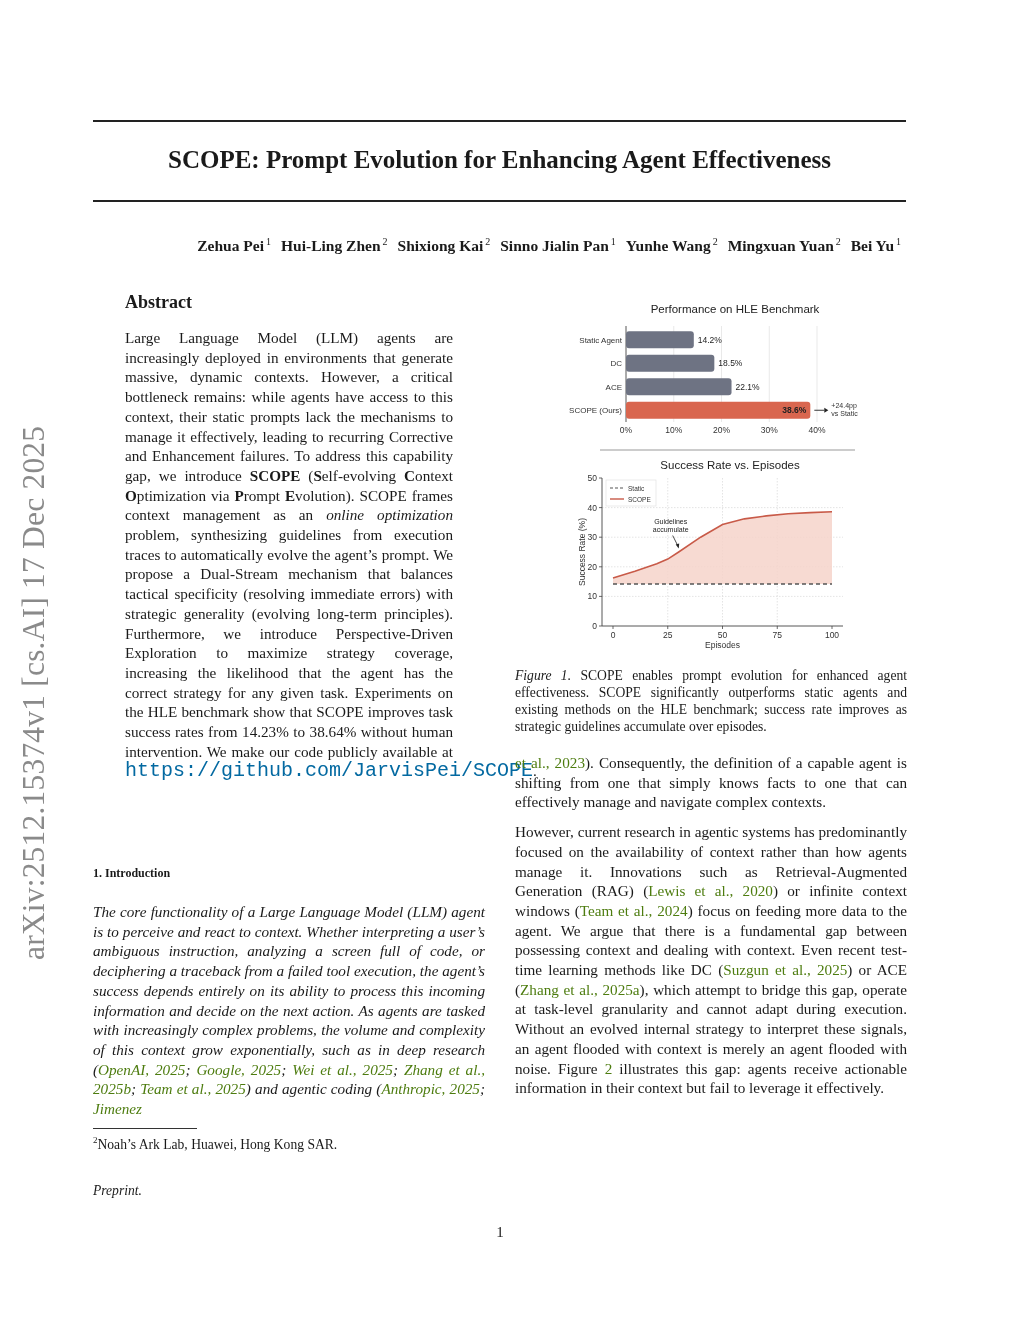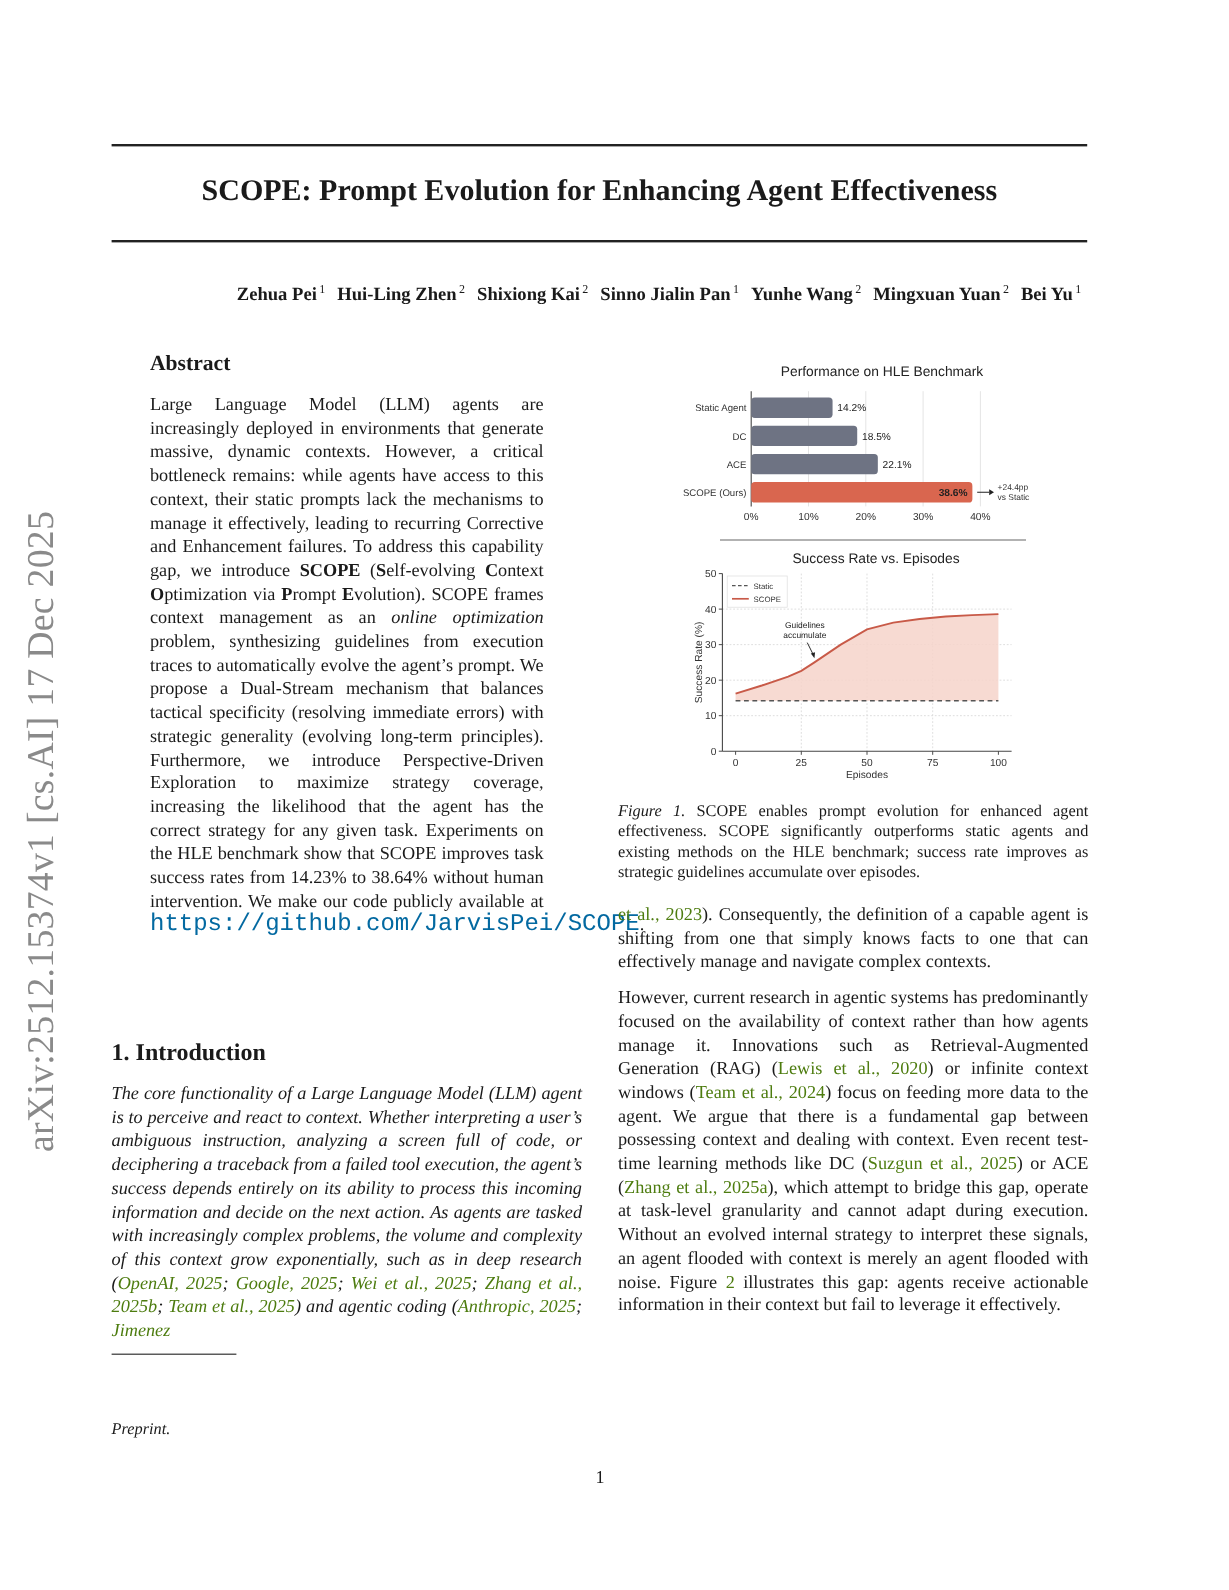--- a/index.html
+++ b/index.html
@@ -10,21 +10,21 @@
   #title { left: 93px; width: 813px; top: 146px; text-align: center; font-weight: bold; font-size: 25px; }
   #authors { left: 93px; width: 813px; top: 236px; text-align: right; font-weight: bold; font-size: 15.5px; white-space: nowrap; }
   #authors .au { margin: 0 5px; }
   #authors sup { font-weight: normal; font-size: 10px; margin-left: 2px; }
   #arxiv { left: 16px; top: 960px; transform: rotate(-90deg); transform-origin: left top; font-size: 31.5px; color: #8a8a8a; white-space: nowrap; letter-spacing: 0.2px; }
   .para { font-size: 15.2px; line-height: 19.7px; text-align: justify; }
   #abs-head { left: 125px; width: 328px; top: 292px; font-weight: bold; font-size: 18px; }
   #abstract { left: 125px; width: 328px; top: 328px; }
   .tt { font-family: Liberation Mono, monospace; color: #0369a1; font-size: 20px; }
   .cite { color: #4d7c0f; }
-  #intro-head { left: 93px; top: 866px; font-weight: bold; font-size: 20px; }
+  #intro-head { left: 93px; top: 866px; font-weight: bold; font-size: 12px; }
   #intro { left: 93px; width: 392px; top: 902px; font-style: italic; }
   #fn-rule { left: 93px; top: 1128px; width: 104px; height: 1px; background: #333; }
   #footnotes { left: 93px; width: 392px; top: 1132px; font-size: 13.6px; line-height: 17px; }
   #footnotes sup { font-size: 9px; }
   #preprint { left: 93px; top: 1183px; font-size: 13.6px; font-style: italic; }
   #right-col { left: 515px; width: 392px; top: 753px; }
   #right-col p { margin: 0 0 10px 0; }
   #caption { left: 515px; width: 392px; top: 667px; font-size: 13.6px; line-height: 17px; text-align: justify; }
   #page-num { left: 0; width: 1000px; top: 1224px; text-align: center; font-size: 15px; }
   #fig { left: 560px; top: 298px; width: 310px; height: 358px; }
@@ -48,20 +48,21 @@
   (<span id="expansion"><b>S</b>elf-evolving <b>C</b>ontext <b>O</b>ptimization via <b>P</b>rompt <b>E</b>volution</span><span>). SCOPE frames context management as an </span><i>online optimization</i><span> problem, synthesizing guidelines from execution traces to automatically evolve the agent’s prompt. We propose a Dual-Stream mechanism that balances tactical specificity (resolving immediate errors) with strategic generality (evolving long-term principles). Furthermore, we introduce Perspective-Driven Exploration to maximize strategy coverage, increasing the likelihood that the agent has the correct strategy for any given task. Experiments on the HLE benchmark show that SCOPE improves task success rates from 14.23% to 38.64% without human intervention. We make our code publicly available at </span><a class="tt">https://github.com/JarvisPei/SCOPE</a><span>.</span>
 </div>
 
 <div class="abs" id="intro-head">1. Introduction</div>
 <div class="abs para" id="intro">
   <span>The core functionality of a Large Language Model (LLM) agent is to perceive and react to context. Whether interpreting a user’s ambiguous instruction, analyzing a screen full of code, or deciphering a traceback from a failed tool execution, the agent’s success depends entirely on its ability to process this incoming information and decide on the next action. As agents are tasked with increasingly complex problems, the volume and complexity of this context grow exponentially, such as in deep research (</span><span id="intro-cites"><a class="cite">OpenAI, 2025</a>; <a class="cite">Google, 2025</a>; <a class="cite">Wei et al., 2025</a>; <a class="cite">Zhang et al., 2025b</a>; <a class="cite">Team et al., 2025</a></span><span>) and agentic coding (</span><span id="intro-cites2"><a class="cite">Anthropic, 2025</a>; <a class="cite">Jimenez</a></span>
 </div>
 
 <div class="abs" id="fn-rule"></div>
 <div class="abs" id="footnotes">
+  <div><sup>2</sup><span>Noah’s Ark Lab, Huawei, Hong Kong SAR.</span></div>
 </div>
 <div class="abs" id="preprint">Preprint.</div>
 
 <svg class="abs" id="fig" viewBox="0 0 310 358">
   <g id="bar-chart">
       <text x="175" y="15" font-size="11.5" text-anchor="middle" fill="#222">Performance on HLE Benchmark</text>
       <text x="66" y="135" font-size="8.5" text-anchor="middle" fill="#333">0%</text>
       <line x1="113.75" y1="28" x2="113.75" y2="124" stroke="#e3e3e3" stroke-width="0.8"></line>
       <text x="113.75" y="135" font-size="8.5" text-anchor="middle" fill="#333">10%</text>
       <line x1="161.5" y1="28" x2="161.5" y2="124" stroke="#e3e3e3" stroke-width="0.8"></line>

